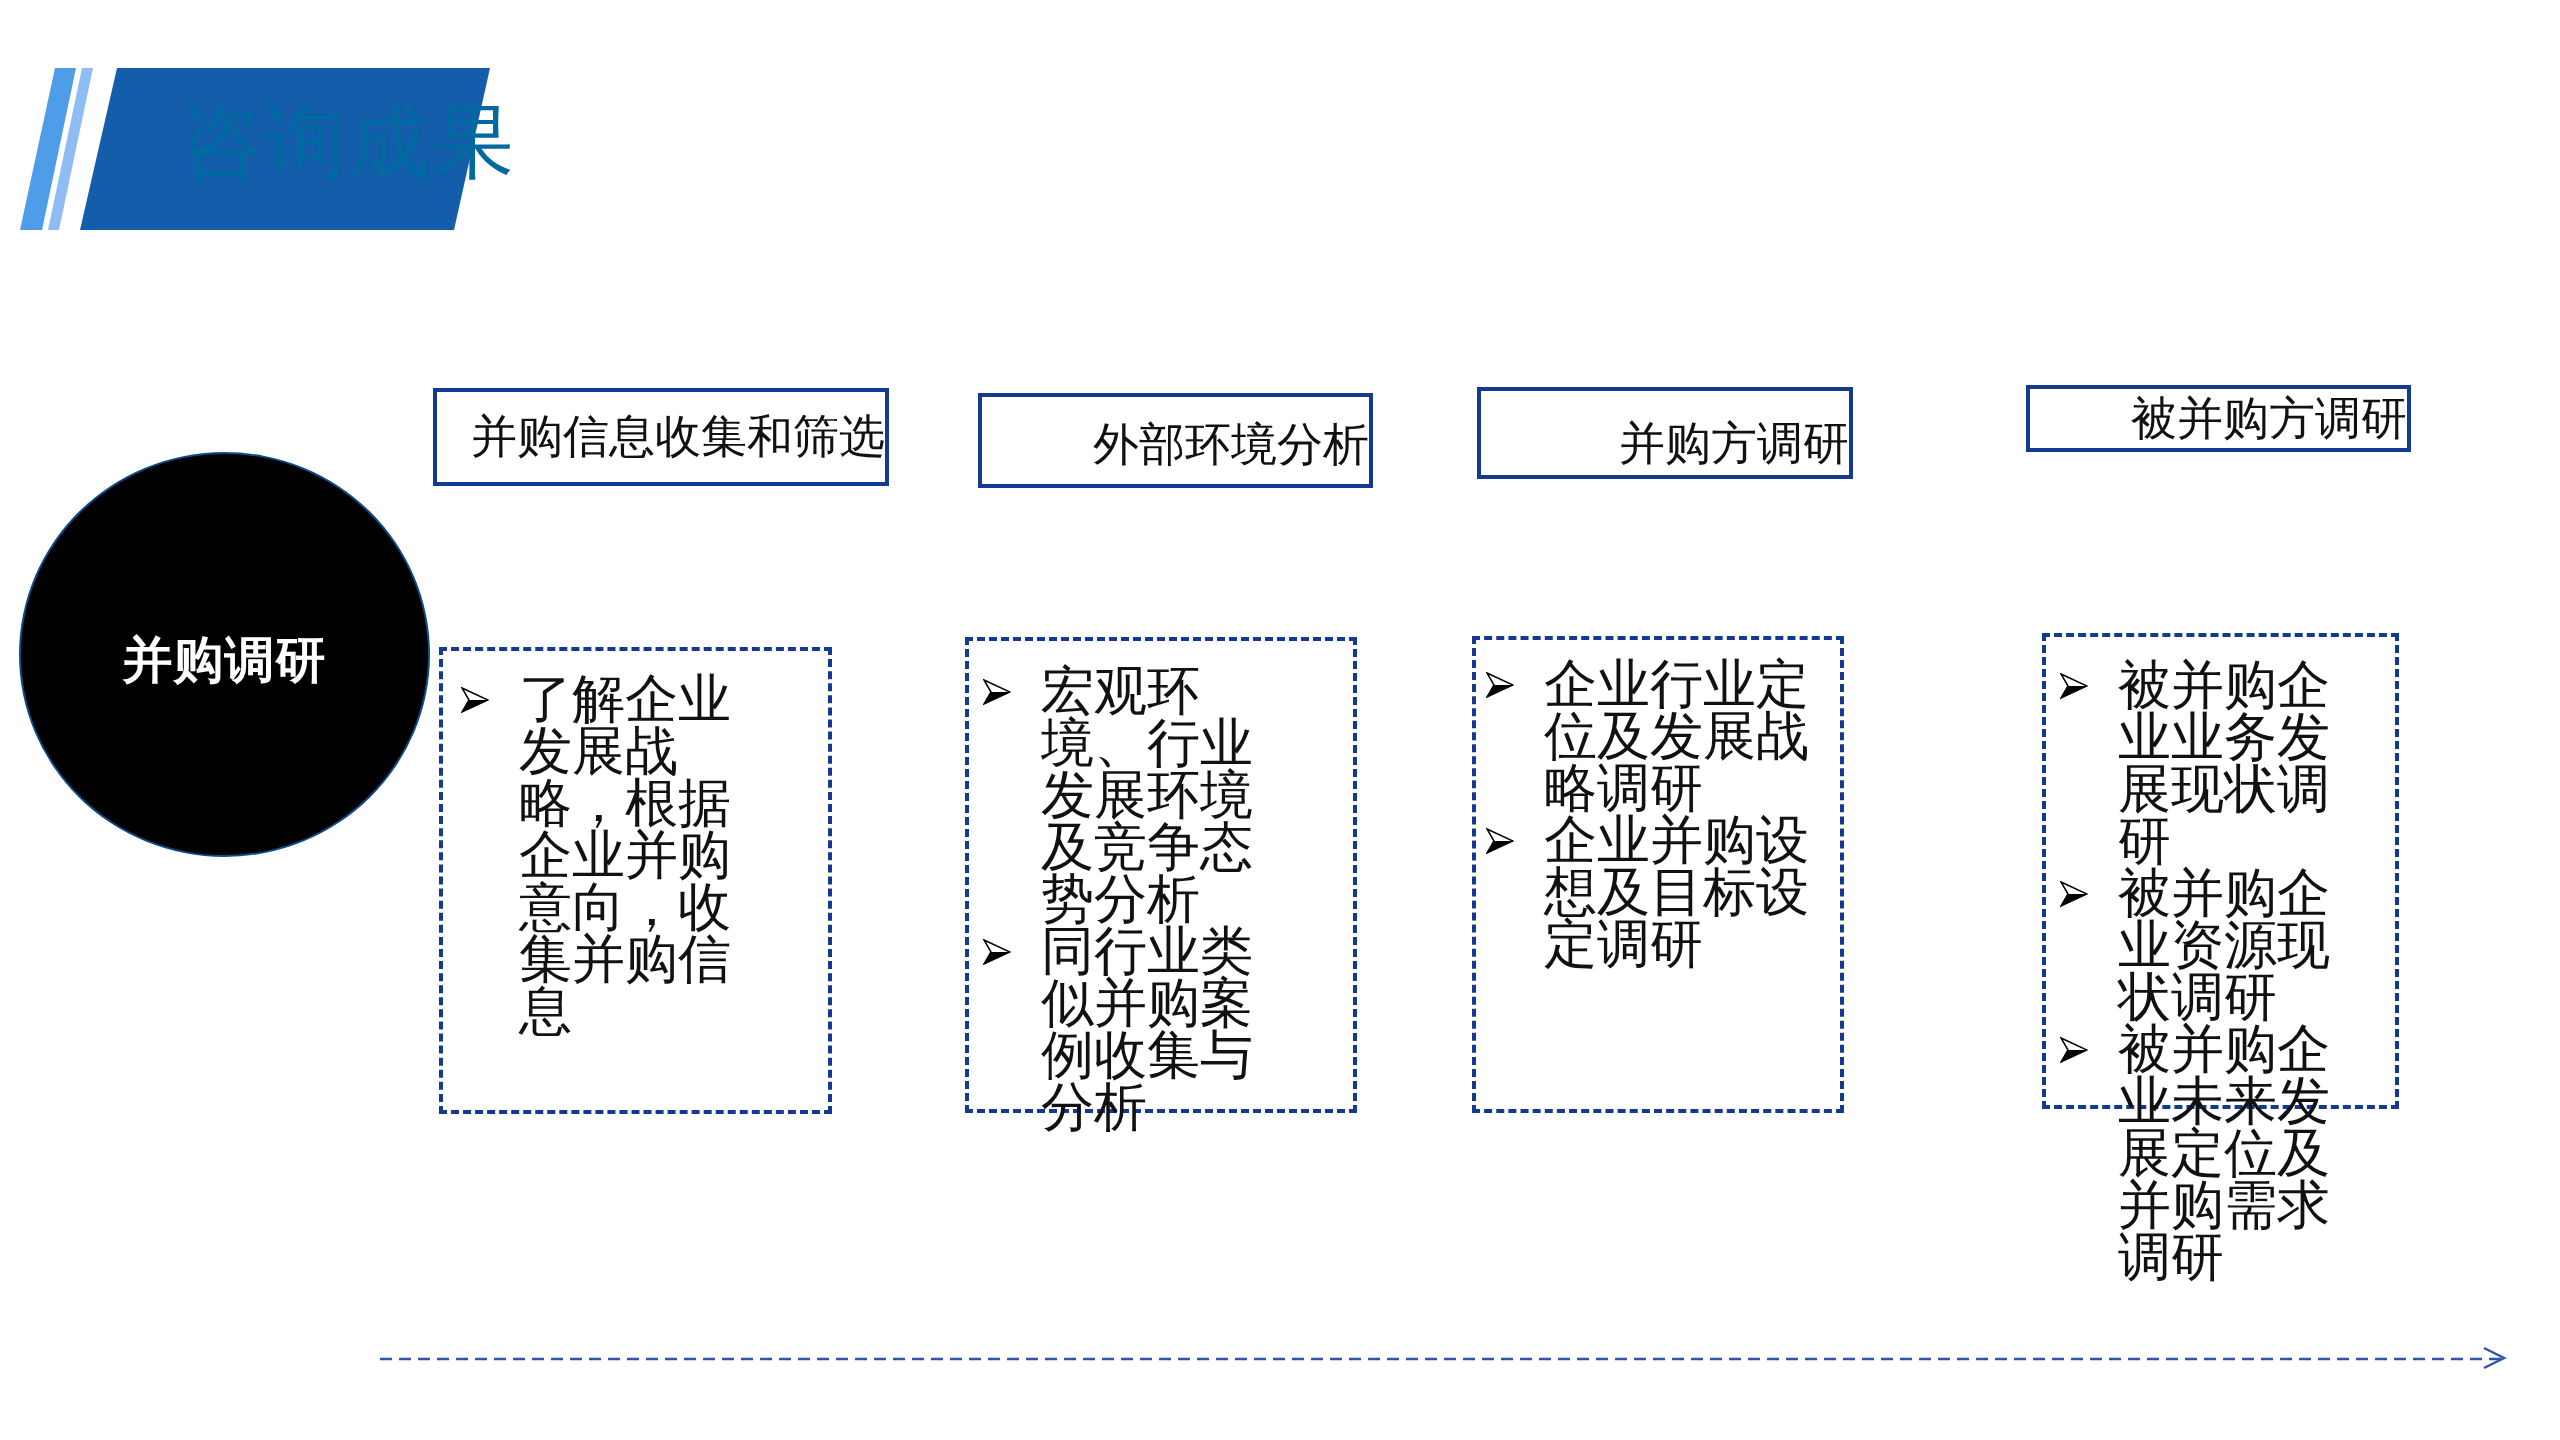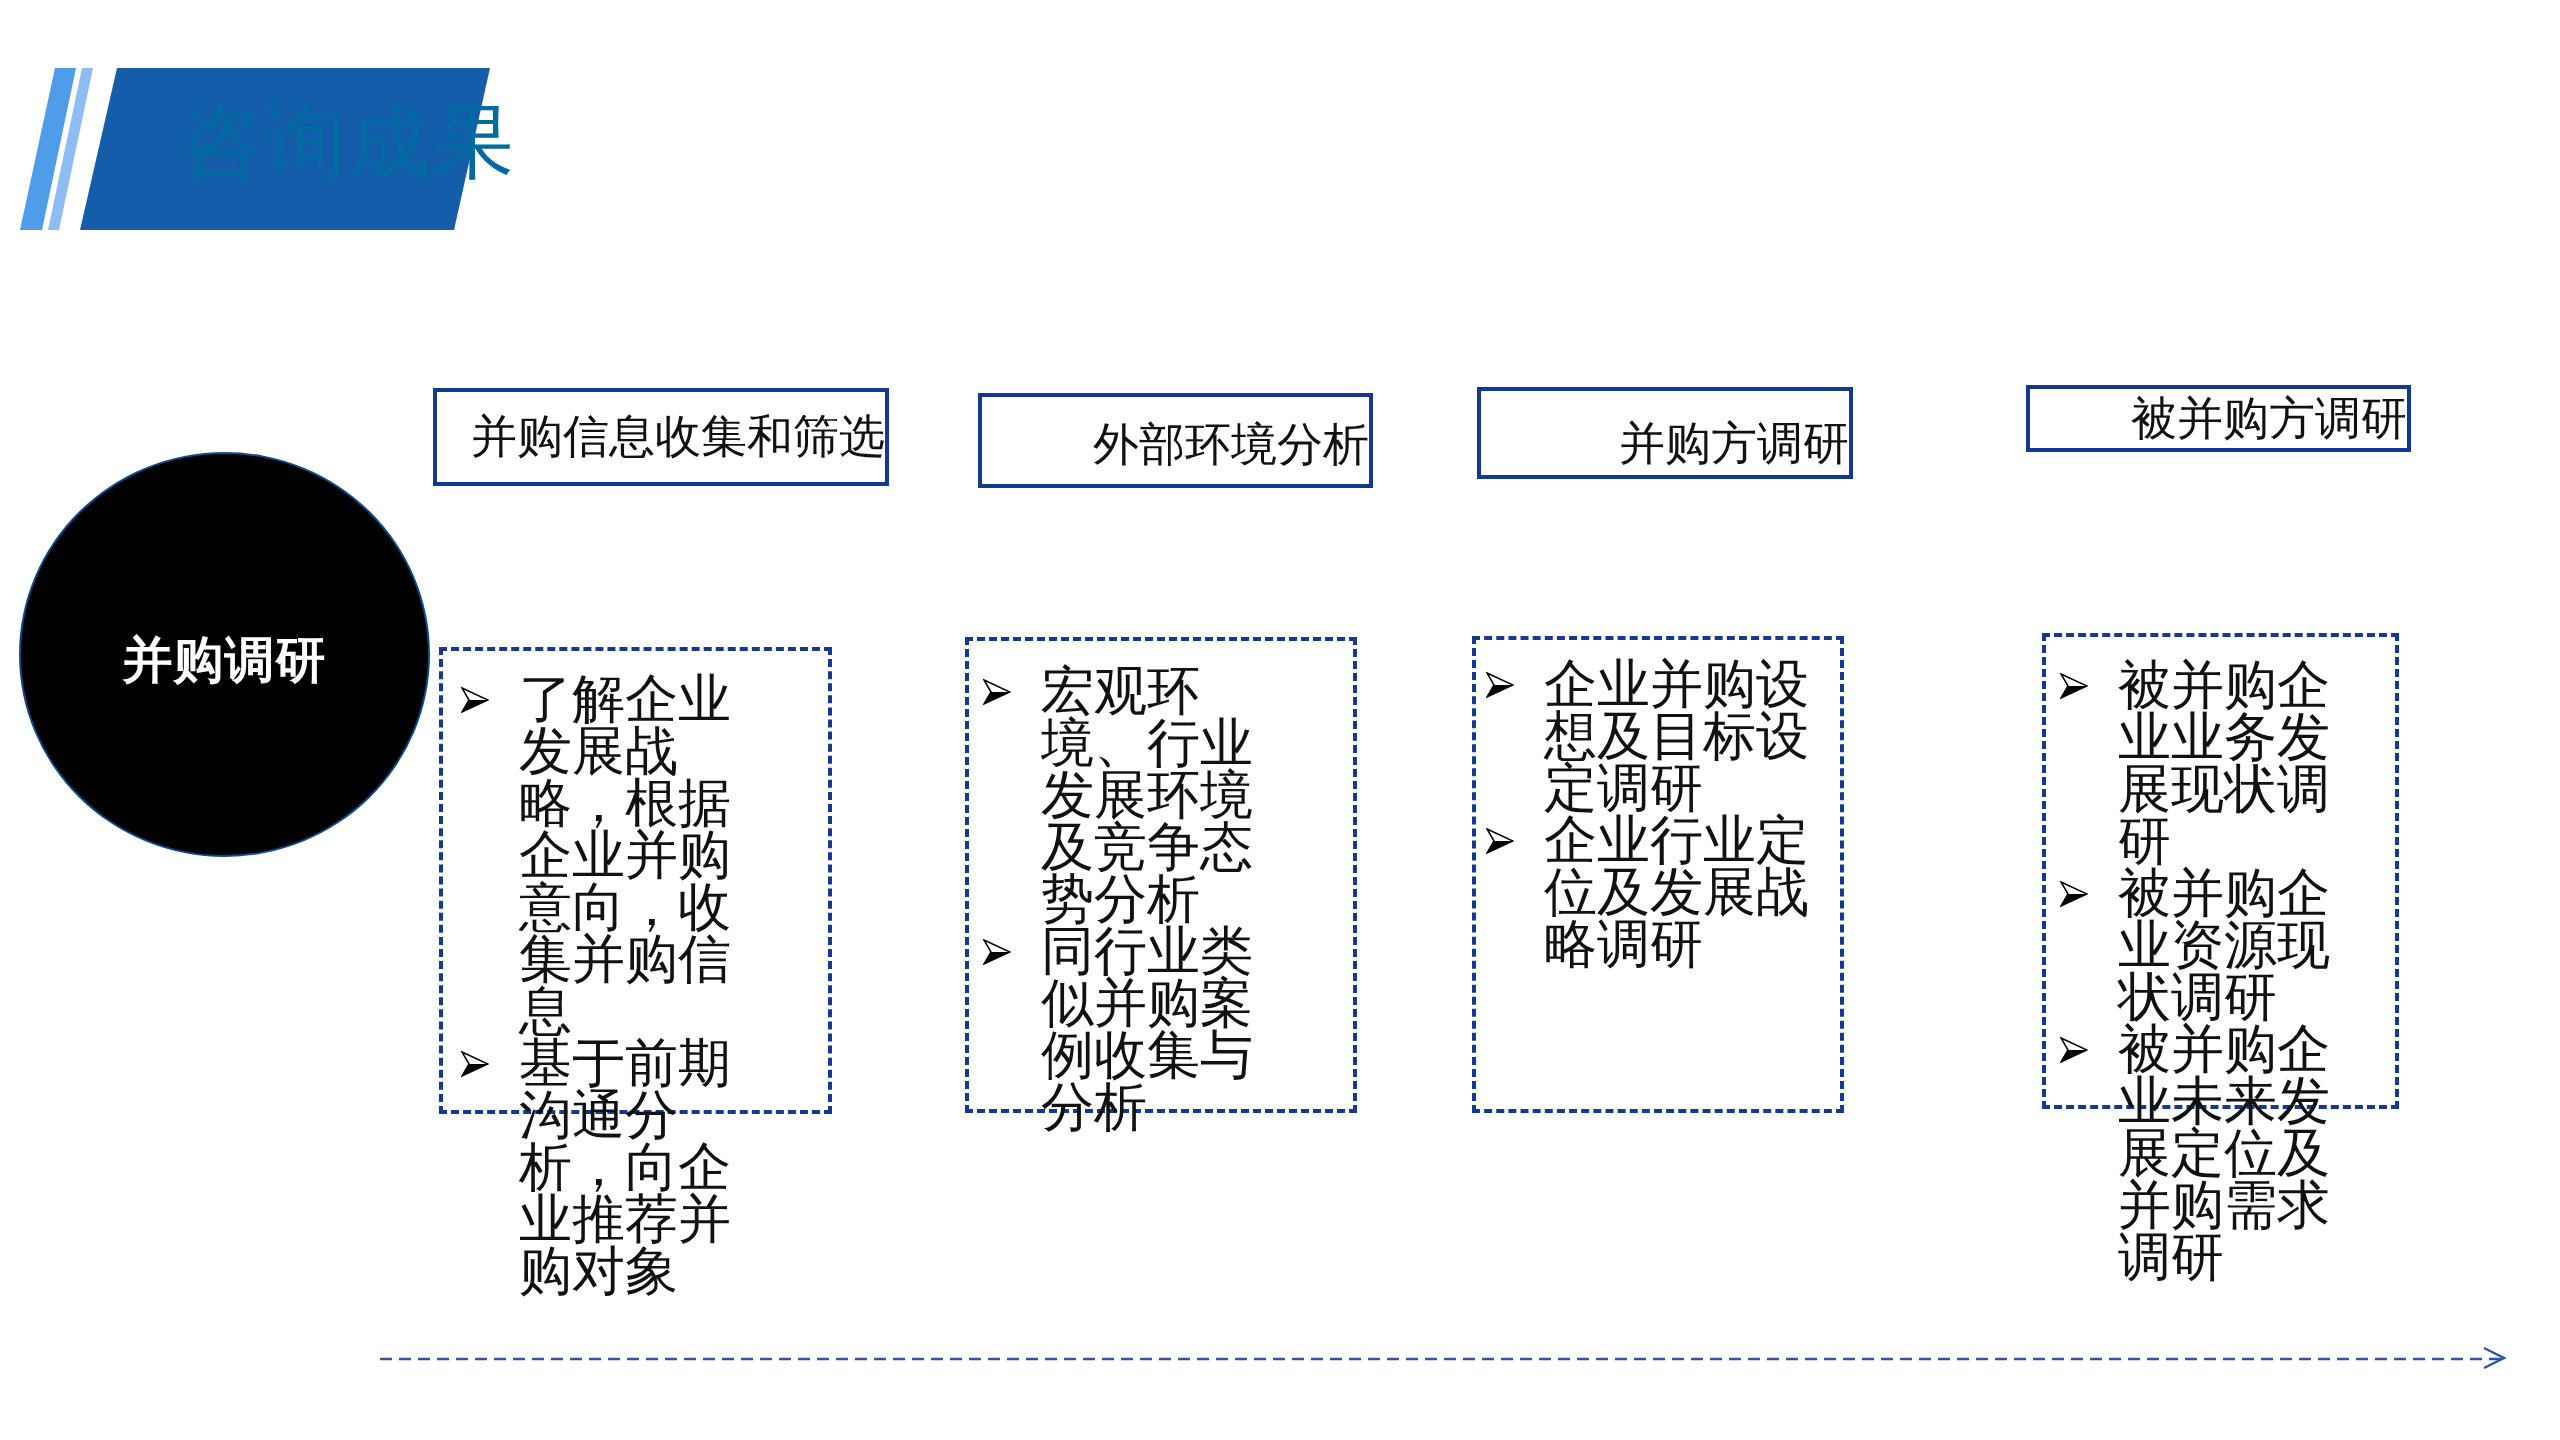--- a/index.html
+++ b/index.html
@@ -59,27 +59,20 @@
 
 <div class="det" style="left:439px; top:647px; width:393px; height:467px;">
   <ul style="left:18px; top:22px; width:310px;">
     <li>
       <svg class="bullet" viewBox="0 0 28 28">
           <polygon points="1,2 27,14 1,26 8,14" fill="#fff" stroke="#000" stroke-width="1.5"></polygon>
           <polygon points="8,14 27,14 1,26" fill="#000"></polygon>
         </svg>
       <span>了解企业发展战略，根据企业并购意向，收集并购信息</span>
     </li>
-    <li>
-      <svg class="bullet" viewBox="0 0 28 28">
-          <polygon points="1,2 27,14 1,26 8,14" fill="#fff" stroke="#000" stroke-width="1.5"></polygon>
-          <polygon points="8,14 27,14 1,26" fill="#000"></polygon>
-        </svg>
-      <span>基于前期沟通分析，向企业推荐并购对象</span>
-    </li>
   </ul>
 </div>
 
 <div class="det" style="left:965px; top:637px; width:392px; height:476px;">
   <ul style="left:14px; top:24px; width:310px;">
     <li>
       <svg class="bullet" viewBox="0 0 28 28">
           <polygon points="1,2 27,14 1,26 8,14" fill="#fff" stroke="#000" stroke-width="1.5"></polygon>
           <polygon points="8,14 27,14 1,26" fill="#000"></polygon>
         </svg>
@@ -95,28 +88,28 @@
   </ul>
 </div>
 
 <div class="det" style="left:1472px; top:636px; width:372px; height:477px;">
   <ul style="left:10px; top:18px; width:345px;">
     <li>
       <svg class="bullet" viewBox="0 0 28 28">
           <polygon points="1,2 27,14 1,26 8,14" fill="#fff" stroke="#000" stroke-width="1.5"></polygon>
           <polygon points="8,14 27,14 1,26" fill="#000"></polygon>
         </svg>
-      <span>企业并购设想及目标设定调研</span>
+      <span>企业行业定位及发展战略调研</span>
     </li>
     <li>
       <svg class="bullet" viewBox="0 0 28 28">
           <polygon points="1,2 27,14 1,26 8,14" fill="#fff" stroke="#000" stroke-width="1.5"></polygon>
           <polygon points="8,14 27,14 1,26" fill="#000"></polygon>
         </svg>
-      <span>企业行业定位及发展战略调研</span>
+      <span>企业并购设想及目标设定调研</span>
     </li>
   </ul>
 </div>
 
 <div class="det" style="left:2042px; top:633px; width:357px; height:476px;">
   <ul style="left:14px; top:22px; width:310px;">
     <li>
       <svg class="bullet" viewBox="0 0 28 28">
           <polygon points="1,2 27,14 1,26 8,14" fill="#fff" stroke="#000" stroke-width="1.5"></polygon>
           <polygon points="8,14 27,14 1,26" fill="#000"></polygon>

